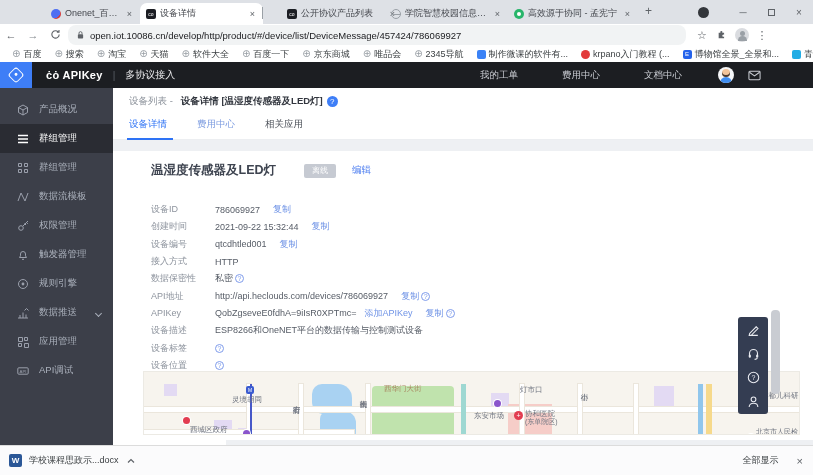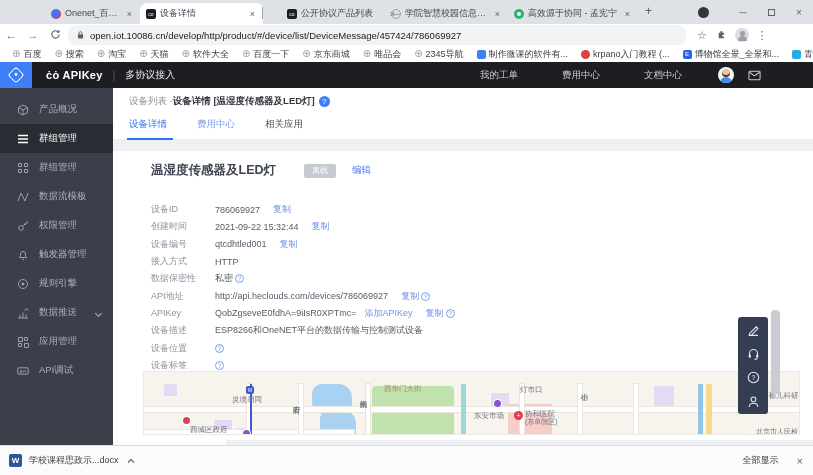--- a/index.html
+++ b/index.html
@@ -68,21 +68,21 @@
   
   .sidebar{position:absolute;left:0;top:26px;width:113px;height:357px;background:#3c3f49;padding-top:7px;}
   .sitem{height:29px;display:flex;align-items:center;padding-left:17px;color:#aab0bb;font-size:9.5px;cursor:pointer;position:relative;}
   .sitem svg{margin-right:10px;flex:0 0 12px;}
   .sitem.active{background:#2a2c33;color:#fff;}
   .chev{position:absolute;right:12px;top:13px;width:5px;height:5px;border-right:1px solid #aab0bb;border-bottom:1px solid #aab0bb;transform:rotate(45deg);}
 
   
   .main{position:absolute;left:113px;top:26px;right:0;bottom:0;background:#fff;}
   .crumbbar{height:27px;display:flex;align-items:center;padding-left:16px;font-size:9.5px;}
-  .crumb-pre{color:#8a9099;margin-right:0;}
+  .crumb-pre{color:#8a9099;margin-right:8px;}
   .crumb-cur{color:#32363e;font-weight:bold;}
   .qbadge{display:inline-flex;width:11px;height:11px;border-radius:50%;background:#3e7ef7;color:#fff;font-size:8px;align-items:center;justify-content:center;margin-left:4px;cursor:pointer;}
   .otabs{height:25px;display:flex;align-items:flex-start;padding-left:16px;border-bottom:1px solid #eceef1;}
   .otab{margin-right:30px;font-size:9.5px;padding-top:3px;position:relative;height:25px;cursor:pointer;}
   .otab.t0{color:#2e73f5;}
   .otab.t0::after{content:"";position:absolute;left:-2px;right:-6px;bottom:0;height:2px;background:#2e73f5;}
   .otab.t1{color:#7d9ce0;} .otab.t2{color:#4a4f57;}
   .grayband{height:11px;background:#eef0f3;}
   .card{position:relative;background:#fff;height:289px;padding-left:48px;}
   .titlerow{position:absolute;left:38px;top:11px;display:flex;align-items:center;}
@@ -398,25 +398,25 @@
             <span class="fval">QobZgseveE0fdhA=9iIsR0XPTmc=</span>
             <span class="link" style="margin-left:8px;">添加APIKey</span>
             <span class="link">复制</span>
             <span class="help">?</span>
           </div>
           <div class="frow">
             <span class="flabel">设备描述</span>
             <span class="fval">ESP8266和OneNET平台的数据传输与控制测试设备</span>
           </div>
           <div class="frow">
+            <span class="flabel">设备标签</span>
+            <span class="help" style="margin-left:0;">?</span>
+          </div>
+          <div class="frow">
             <span class="flabel">设备位置</span>
-            <span class="help" style="margin-left:0;">?</span>
-          </div>
-          <div class="frow">
-            <span class="flabel">设备标签</span>
             <span class="help" style="margin-left:0;">?</span>
           </div>
         </div>
 
         <div class="map">
           <div class="park" style="left:228px;top:2px;width:82px;height:58px;border-radius:4px;"></div>
           <div class="water" style="left:168px;top:0;width:40px;height:30px;border-radius:10px 14px 4px 12px;"></div>
           <div class="water" style="left:176px;top:27px;width:36px;height:35px;border-radius:8px 12px 14px 10px;"></div>
           <div class="water" style="left:3px;top:50px;width:13px;height:10px;"></div>
           <div class="purp" style="left:20px;top:0;width:13px;height:12px;"></div>

